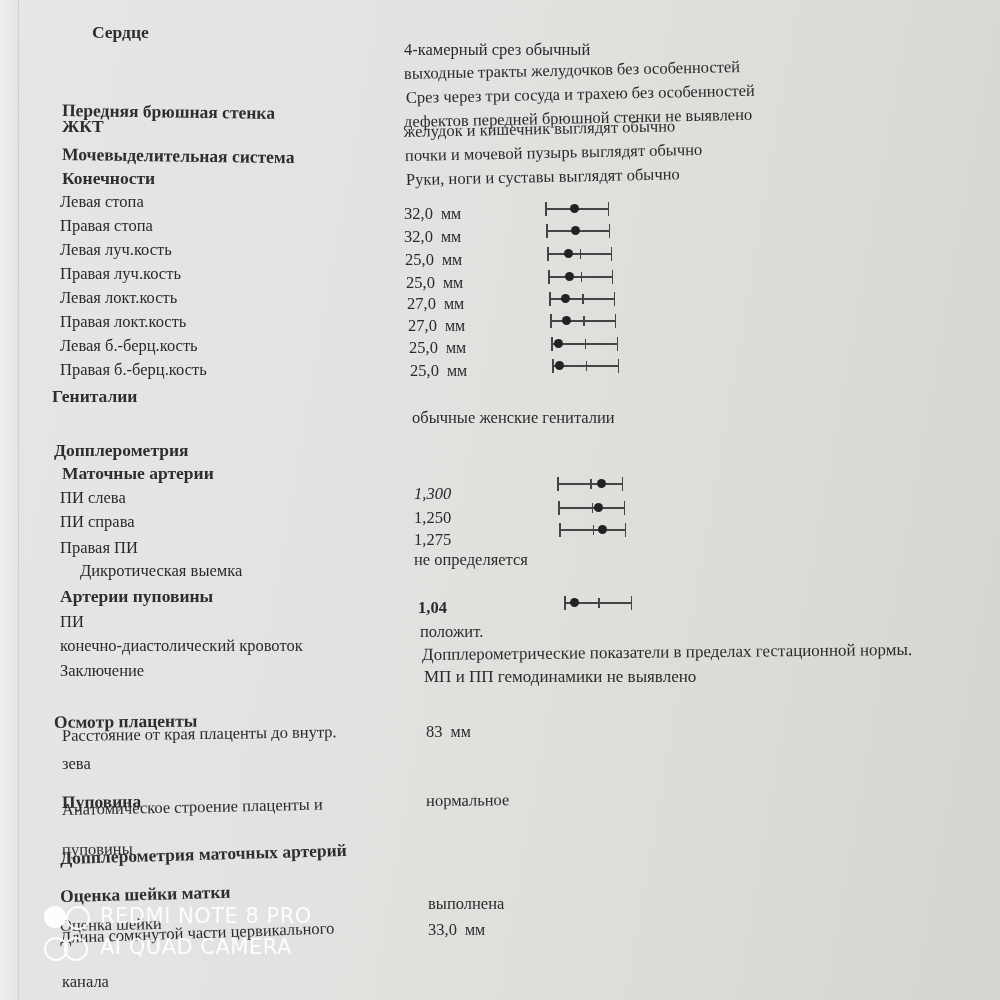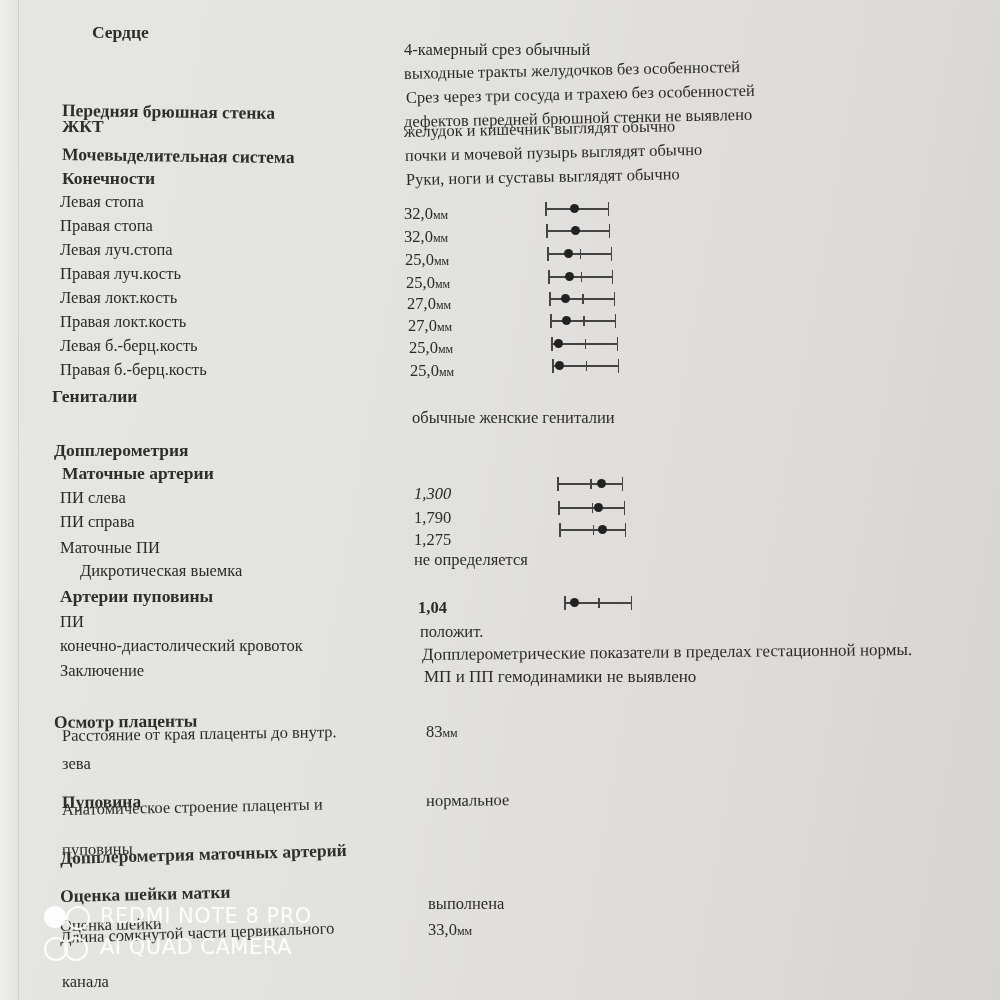--- a/index.html
+++ b/index.html
@@ -10,21 +10,21 @@
     color: #2a2a2a;
   }
   .edge {
     position: absolute; left: 0; top: 0; width: 18px; height: 1000px;
     background: linear-gradient(90deg, #efefee, #e4e4e2);
     border-right: 1px solid #d0d0ce;
   }
   .t { position: absolute; white-space: nowrap; font-size: 16.5px; line-height: 1; }
   .b { font-weight: bold; font-size: 17.5px; color: #2e2e2e; }
   .v { font-size: 16.5px; }
-  .unit { font-size: 12px; margin-left: 0; }
+  .unit { font-size: 16px; margin-left: 8px; }
   .bar { position: absolute; height: 14px; }
   .bar .line { position: absolute; top: 6px; height: 1.5px; background: #444; left: 0; right: 0; }
   .bar .cap { position: absolute; top: 0; width: 1.5px; height: 14px; background: #444; }
   .bar .tick { position: absolute; top: 2px; width: 1.5px; height: 10px; background: #444; }
   .bar .dot { position: absolute; top: 2px; width: 9px; height: 9px; border-radius: 50%; background: #222; margin-left: -4px; }
   .watermark {
     position: absolute; left: 40px; top: 900px; color: rgba(255,255,255,0.93);
     font-family: "DejaVu Sans", sans-serif; font-size: 21px; letter-spacing: 0.5px;
   }
   .wm-row { display: flex; align-items: center; height: 31px; }
@@ -66,21 +66,21 @@
 
   <div class="t" style="left:60px;top:218px;">Правая стопа</div>
   <div class="t v" style="left:404px;top:229px;"><span>32,0</span><span class="unit">мм</span></div>
   <div class="bar" style="left:546px;top:224px;width:64px;">
       <div class="line"></div>
       <div class="cap" style="left:0"></div>
       <div class="cap" style="right:0"></div>
       <div class="dot" style="left:46%"></div>
     </div>
 
-  <div class="t" style="left:60px;top:242px;">Левая луч.стопа</div>
+  <div class="t" style="left:60px;top:242px;">Левая луч.кость</div>
   <div class="t v" style="left:405px;top:252px;"><span>25,0</span><span class="unit">мм</span></div>
   <div class="bar" style="left:547px;top:247px;width:65px;">
       <div class="line"></div>
       <div class="cap" style="left:0"></div>
       <div class="cap" style="right:0"></div>
       <div class="tick" style="left:50%"></div>
       <div class="dot" style="left:33%"></div>
     </div>
 
   <div class="t" style="left:60px;top:266px;">Правая луч.кость</div>
@@ -144,30 +144,30 @@
 <div class="t v" style="left:414px;top:486px;font-style:italic;">1,300</div>
 <div class="bar" style="left:557px;top:477px;width:66px;">
     <div class="line"></div>
     <div class="cap" style="left:0"></div>
     <div class="cap" style="right:0"></div>
     <div class="tick" style="left:50%"></div>
     <div class="dot" style="left:67%"></div>
   </div>
 
 <div class="t" style="left:60px;top:514px;">ПИ справа</div>
-<div class="t v" style="left:414px;top:510px;">1,790</div>
+<div class="t v" style="left:414px;top:510px;">1,250</div>
 <div class="bar" style="left:558px;top:501px;width:67px;">
     <div class="line"></div>
     <div class="cap" style="left:0"></div>
     <div class="cap" style="right:0"></div>
     <div class="tick" style="left:50%"></div>
     <div class="dot" style="left:60%"></div>
   </div>
 
-<div class="t" style="left:60px;top:540px;">Маточные ПИ</div>
+<div class="t" style="left:60px;top:540px;">Правая ПИ</div>
 <div class="t v" style="left:414px;top:532px;">1,275</div>
 <div class="bar" style="left:559px;top:523px;width:67px;">
     <div class="line"></div>
     <div class="cap" style="left:0"></div>
     <div class="cap" style="right:0"></div>
     <div class="tick" style="left:50%"></div>
     <div class="dot" style="left:64%"></div>
   </div>
 
 <div class="t" style="left:60px;top:563px;margin-left:20px;">Дикротическая выемка</div>

